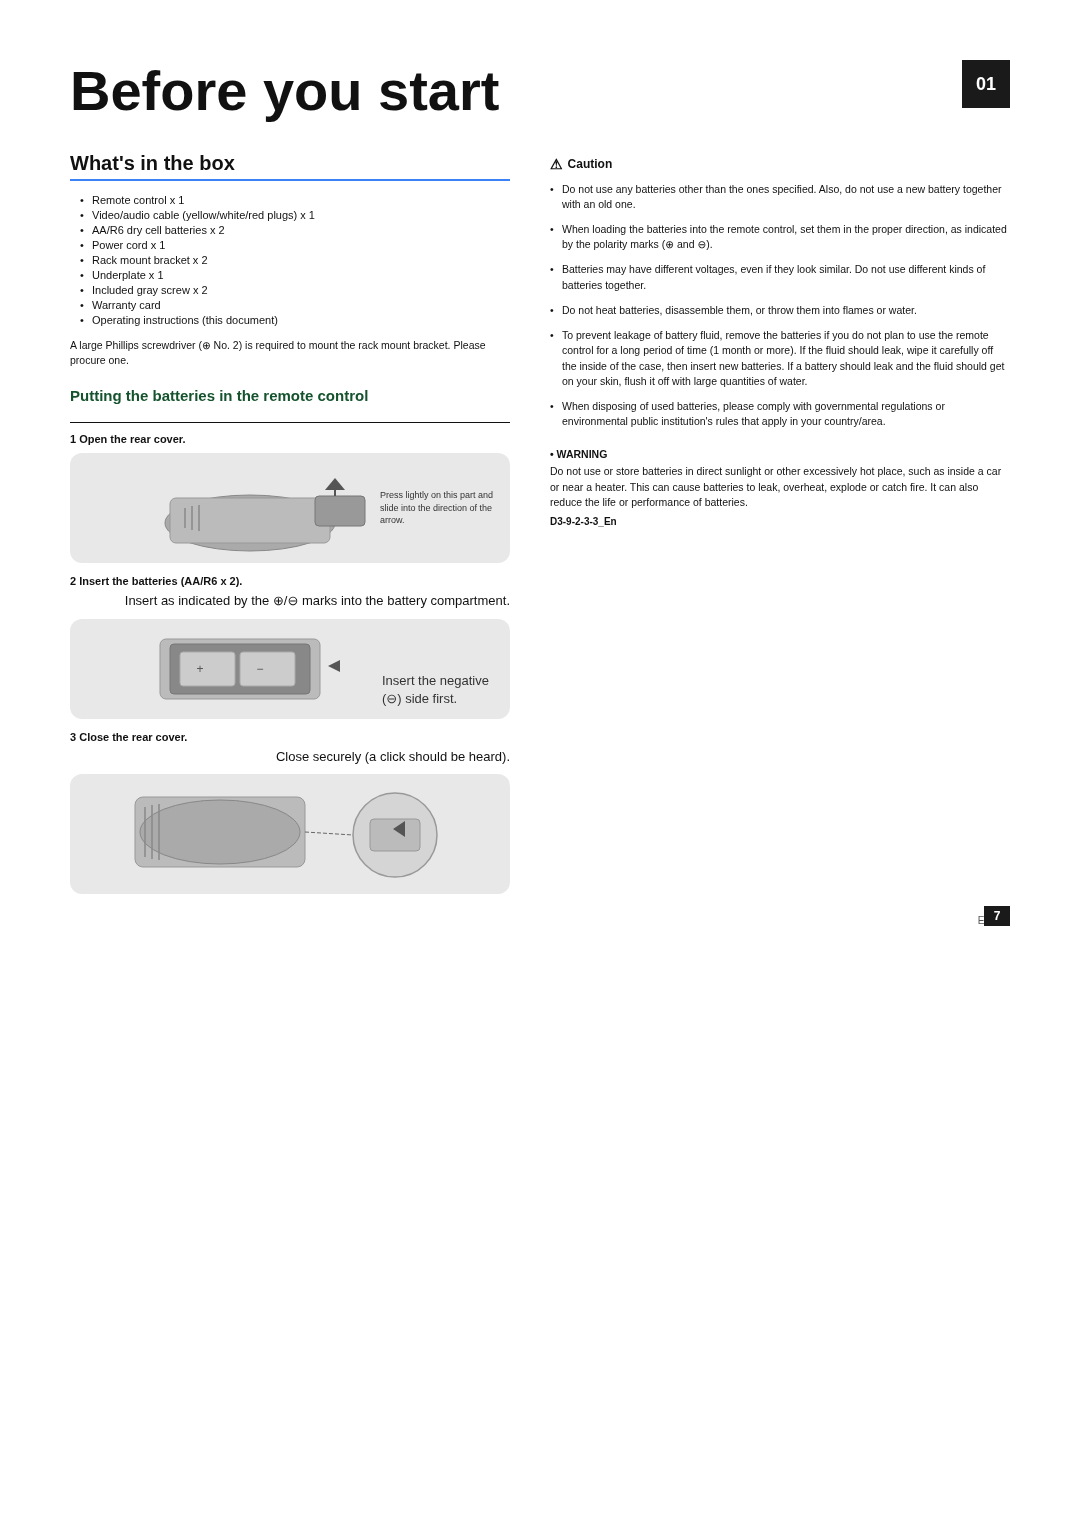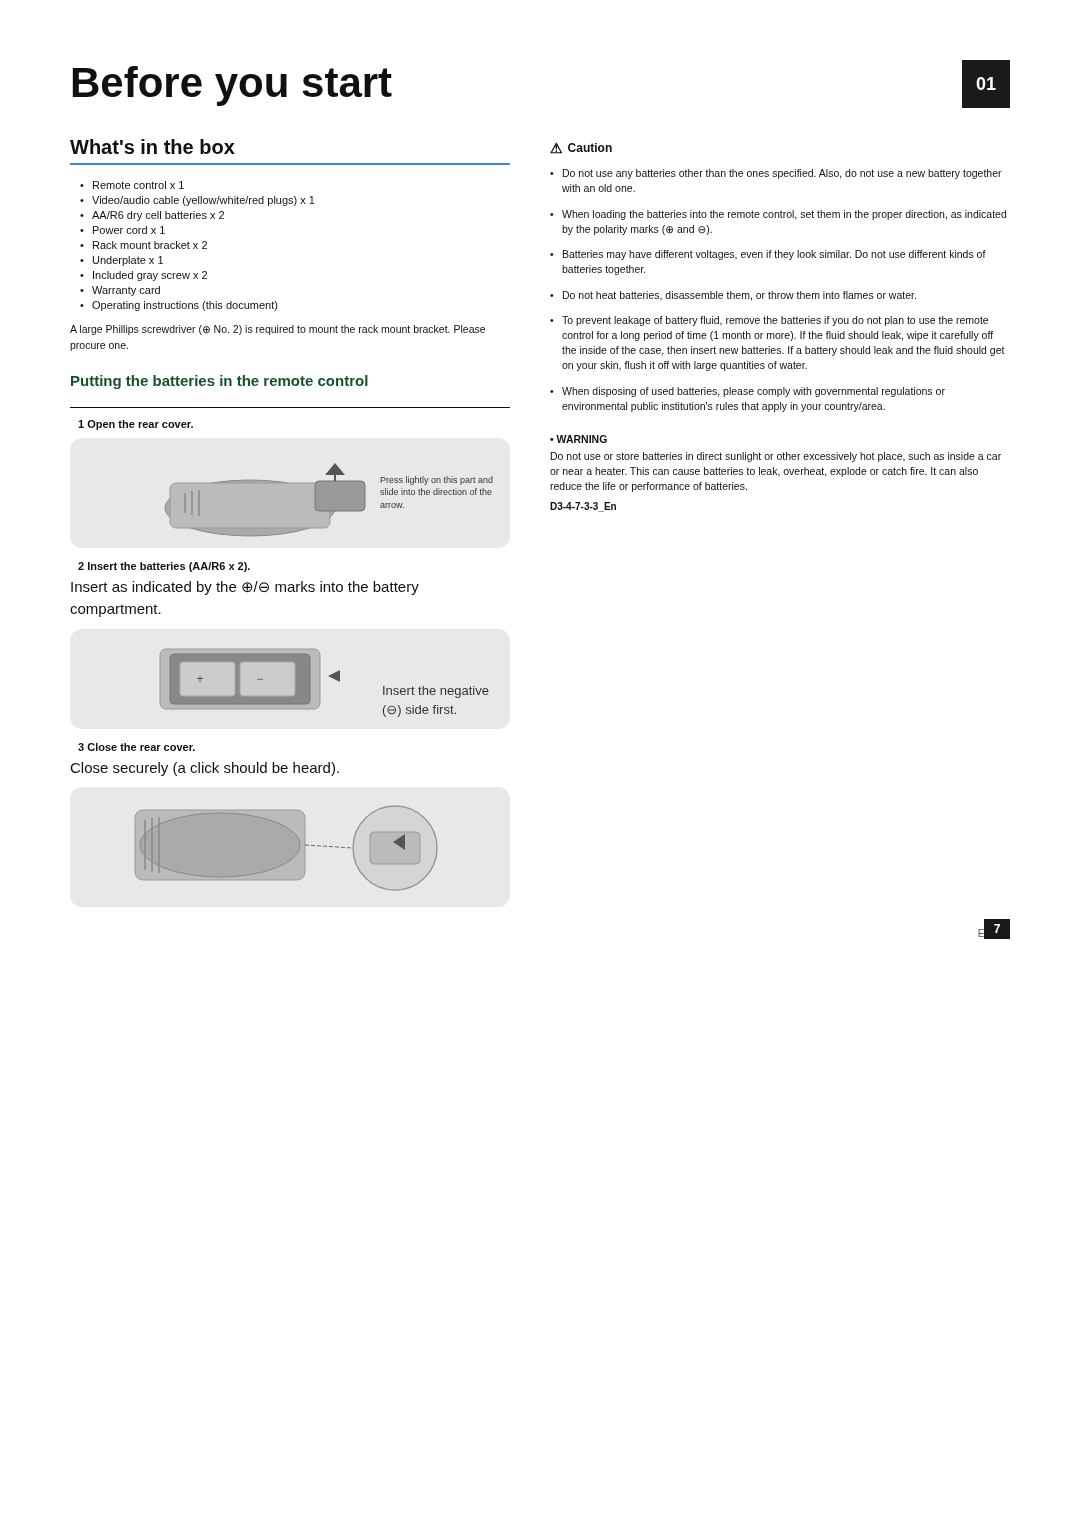--- a/index.html
+++ b/index.html
@@ -34,21 +34,21 @@
     }
 
     .chapter-label {
       font-size: 13px;
       font-weight: normal;
       color: #111;
       margin-bottom: 2px;
     }
 
     .page-title {
-      font-size: 42px;
+      font-size: 56px;
       font-weight: bold;
       color: #111;
       margin-bottom: 30px;
       line-height: 1.1;
     }
 
     .two-col {
       display: flex;
       gap: 40px;
     }
@@ -108,27 +108,27 @@
     }
 
     .step {
       margin-bottom: 12px;
     }
 
     .step-title {
       font-size: 11px;
       font-weight: bold;
       margin-bottom: 4px;
-      margin-left: 8px;
     }
 
     .step-text {
-      font-size: 15px;
+      font-size: 13px;
       line-height: 1.5;
       margin-bottom: 6px;
+      text-align: right;
     }
 
     .diagram-box {
       background: #e8e8e8;
       border-radius: 12px;
       margin: 8px 0 6px 0;
       position: relative;
       display: flex;
       align-items: center;
       justify-content: center;
@@ -406,21 +406,21 @@
           <li><span>When loading the batteries into the remote control, set them in the proper direction, as indicated by the polarity marks (⊕ and ⊖).</span></li>
           <li><span>Batteries may have different voltages, even if they look similar. Do not use different kinds of batteries together.</span></li>
           <li><span>Do not heat batteries, disassemble them, or throw them into flames or water.</span></li>
           <li><span>To prevent leakage of battery fluid, remove the batteries if you do not plan to use the remote control for a long period of time (1 month or more). If the fluid should leak, wipe it carefully off the inside of the case, then insert new batteries. If a battery should leak and the fluid should get on your skin, flush it off with large quantities of water.</span></li>
           <li><span>When disposing of used batteries, please comply with governmental regulations or environmental public institution's rules that apply in your country/area.</span></li>
         </ul>
 
         <div class="warning-section">
           <div class="warning-label">• <span>WARNING</span></div>
           <div class="warning-text">Do not use or store batteries in direct sunlight or other excessively hot place, such as inside a car or near a heater. This can cause batteries to leak, overheat, explode or catch fire. It can also reduce the life or performance of batteries.</div>
-          <div class="doc-code">D3-4-7-3-3_En</div>
+          <div class="doc-code">D3-9-2-3-3_En</div>
         </div>
       </div>
 
 
     </div>
   </div>
 
   <div class="en-label">En</div>
   <div class="page-number-bottom">
     <div class="page-number-box">7</div>

